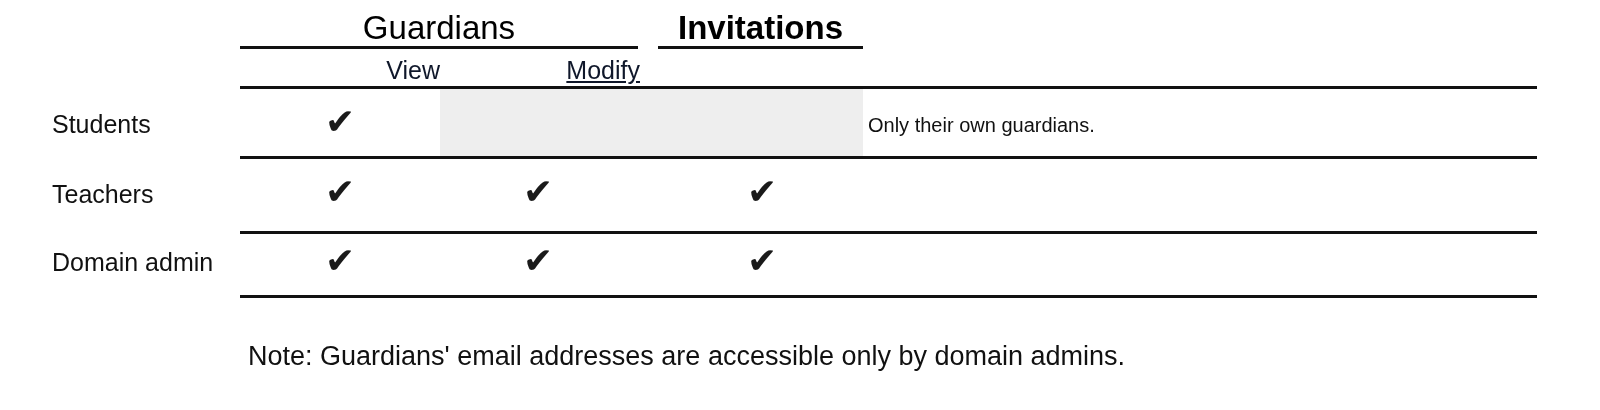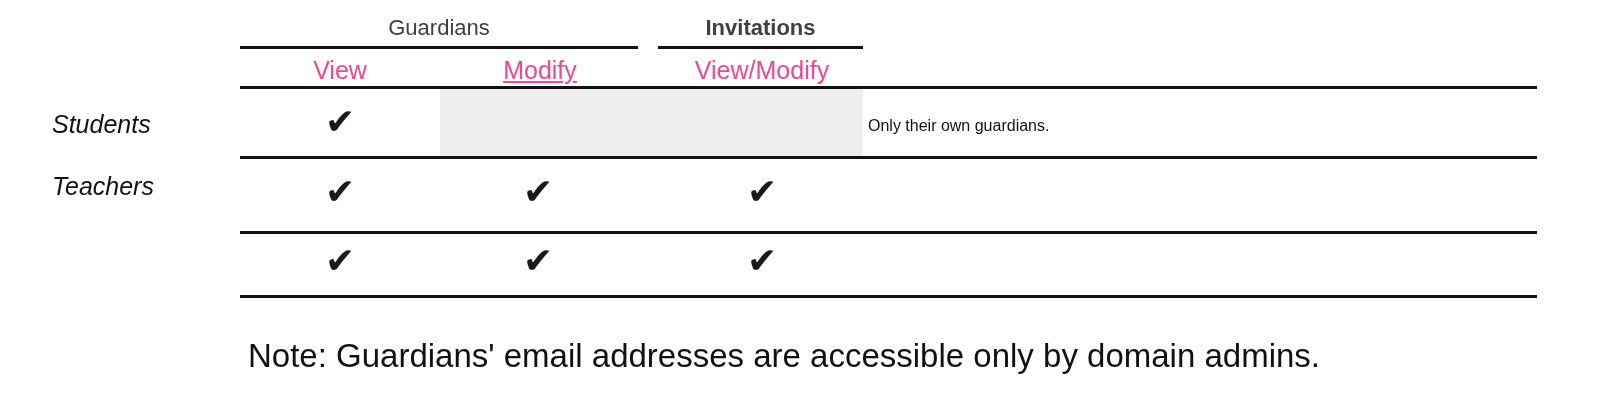--- a/index.html
+++ b/index.html
@@ -23,42 +23,42 @@
     width: 1600px;
     height: 410px;
   }
 
   
   .group-label {
     position: absolute;
     top: 13px;
     height: 30px;
     line-height: 30px;
-    font-size: 22px;
+    font-size: 33px;
     text-align: center;
     white-space: nowrap;
-    color: #404040;
+    color: #000000;
   }
   .group-rule {
     position: absolute;
     top: 46px;
     height: 3px;
     background: #111111;
   }
 
   
   .col-head {
     position: absolute;
     top: 55px;
     height: 30px;
     line-height: 30px;
     font-size: 25px;
-    text-align: center;
+    text-align: right;
     white-space: nowrap;
-    color: #ec4899;
+    color: #0f172a;
   }
 
   
   .rule {
     position: absolute;
     left: 240px;
     width: 1297px;
     background: #111111;
   }
   .rule-head   { top: 86px;  height: 3px; }
@@ -77,90 +77,89 @@
   }
 
   
   .row-label {
     position: absolute;
     left: 52px;
     width: 180px;
     font-size: 25px;
     color: #111111;
     white-space: nowrap;
-    font-style: italic;
   }
 
   
   .check {
     position: absolute;
     width: 60px;
     text-align: center;
     font-size: 36px;
     font-weight: bold;
     line-height: 1;
     color: #1a1a1a;
     font-family: "DejaVu Sans", sans-serif;
   }
 
   
   .note-cell {
     position: absolute;
     left: 868px;
     width: 660px;
-    font-size: 16px;
+    font-size: 20px;
     line-height: 31px;
     color: #111111;
   }
 
   
   .footer-note {
     position: absolute;
     left: 248px;
     top: 340px;
-    font-size: 33px;
+    font-size: 27px;
     line-height: 32px;
     color: #111111;
     white-space: nowrap;
   }
 </style>
 </head>
 <body>
 
 <div id="table-root">
 
   <div class="group-label" style="left:240px;width:398px;">Guardians</div>
   <div class="group-rule" style="left:240px;width:398px;"></div>
 
   <div class="group-label" style="left:658px;width:205px;font-weight:bold;">Invitations</div>
   <div class="group-rule" style="left:658px;width:205px;"></div>
 
   <div class="col-head" style="left:240px;width:200px;">View</div>
   <div class="col-head" style="left:440px;width:200px;text-decoration:underline;">Modify</div>
-  <div class="col-head" style="left:658px;width:208px;">View/Modify</div>
 
   <div class="rule rule-head"></div>
 
   <div class="shade-cell"></div>
 
   <div class="row-label" style="top:110px;">Students</div>
   <div class="check" style="left:310px;top:104px;">✔</div>
   <div class="check" style="left:510px;top:104px;"></div>
   <div class="check" style="left:732px;top:104px;"></div>
   <div class="note-cell" style="top:110px;">Only their own guardians.</div>
 
   <div class="rule rule-r1"></div>
 
-  <div class="row-label" style="top:172px;">Teachers</div>
+  <div class="row-label" style="top:180px;">Teachers</div>
   <div class="check" style="left:310px;top:174px;">✔</div>
   <div class="check" style="left:508px;top:174px;">✔</div>
   <div class="check" style="left:732px;top:174px;">✔</div>
 
   <div class="rule rule-r2"></div>
 
+  <div class="row-label" style="top:248px;">Domain admin</div>
   <div class="check" style="left:310px;top:243px;">✔</div>
   <div class="check" style="left:508px;top:243px;">✔</div>
   <div class="check" style="left:732px;top:243px;">✔</div>
 
   <div class="rule rule-bottom"></div>
 
   <div class="footer-note">Note: Guardians' email addresses are accessible only by domain admins.</div>
 
 </div>
 

